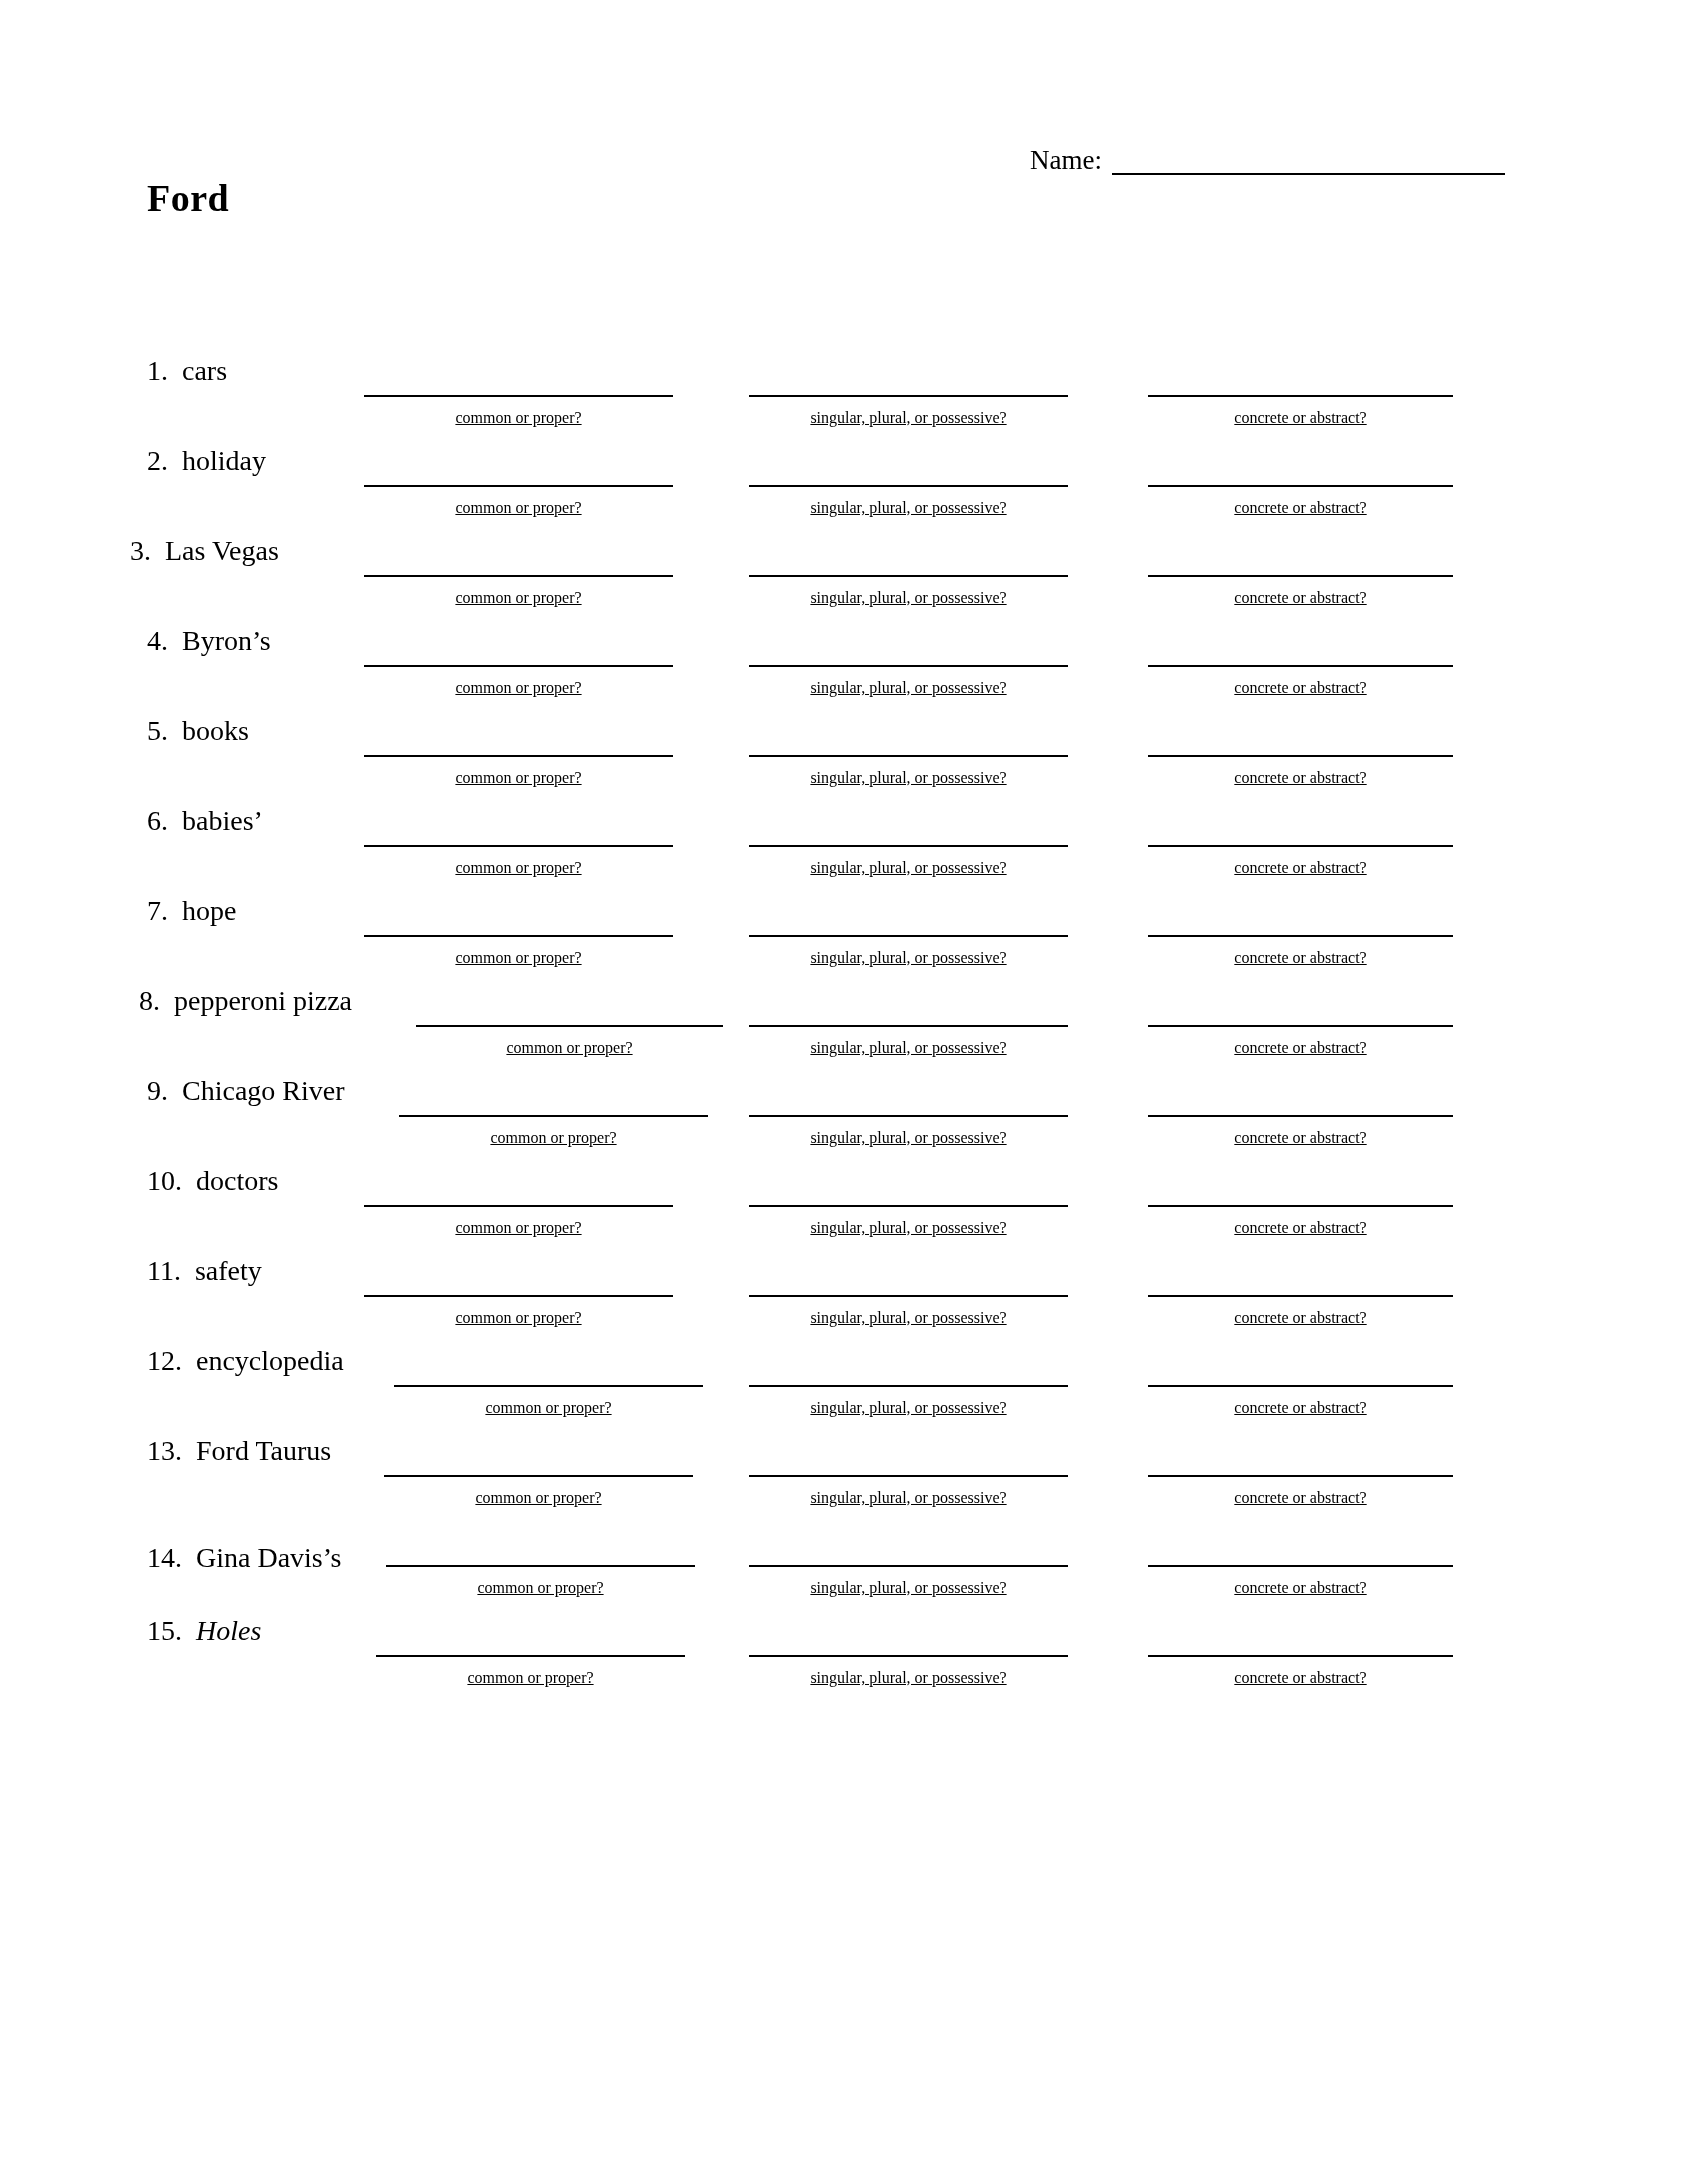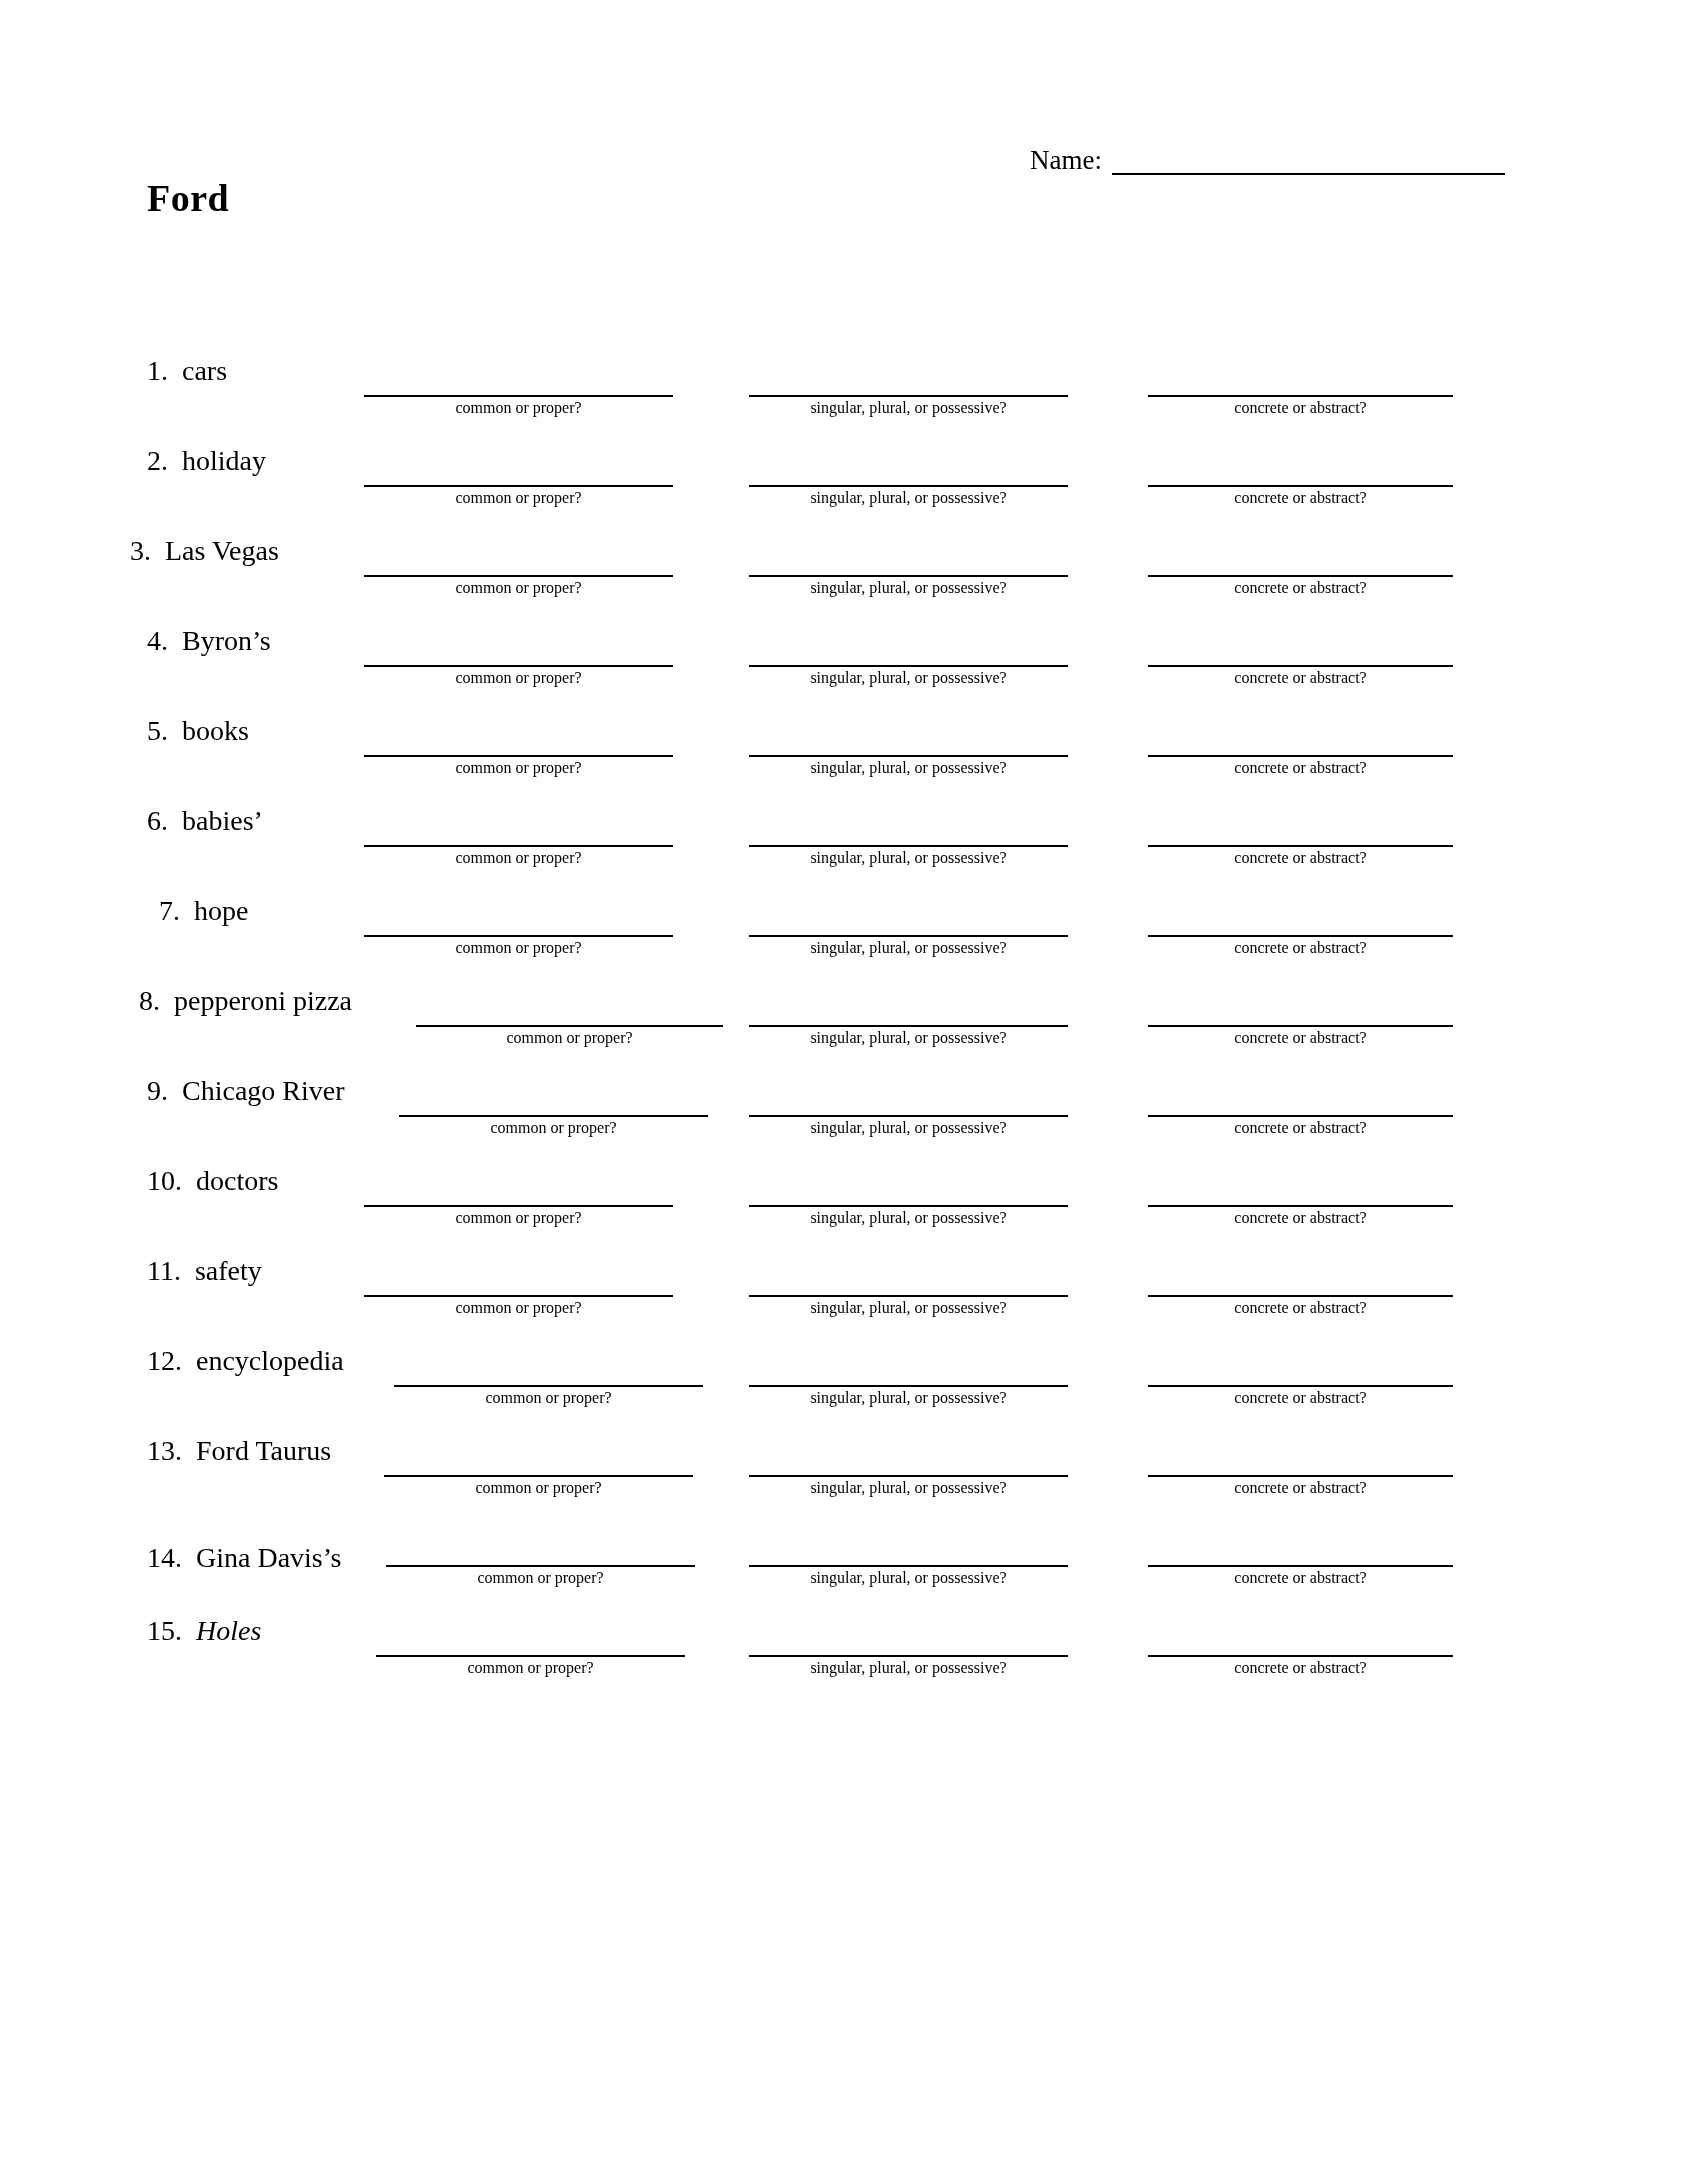--- a/index.html
+++ b/index.html
@@ -96,21 +96,22 @@
   .blank .rule {
     border-bottom: 2px solid #000;
     height: 22px;
     width: 100%;
   }
   .blank .caption {
     font-size: 16px;
     line-height: 20px;
     text-align: center;
     white-space: nowrap;
-    padding-top: 1px;
+    padding-top: 11px;
+    text-decoration: underline;
   }
 
   
   .col2 { left: 749px;  width: 319px; }
   .col3 { left: 1148px; width: 305px; }
 </style>
 </head>
 <body>
 
 <div class="page">
@@ -208,21 +209,21 @@
         <div class="blank col2">
           <div class="rule"></div>
           <div class="caption">singular, plural, or possessive?</div>
         </div>
         <div class="blank col3">
           <div class="rule"></div>
           <div class="caption">concrete or abstract?</div>
         </div>
       </div>
       <div class="item">
-        <div class="item-label" style="left: 147px; margin-left: 12px;"><span class="num">7.</span><span>&nbsp;&nbsp;</span><span class="noun">hope</span></div>
+        <div class="item-label" style="left: 147px;"><span class="num">7.</span><span>&nbsp;&nbsp;</span><span class="noun">hope</span></div>
         <div class="blank " style="left: 364px; width: 309px;">
           <div class="rule"></div>
           <div class="caption">common or proper?</div>
         </div>
         <div class="blank col2">
           <div class="rule"></div>
           <div class="caption">singular, plural, or possessive?</div>
         </div>
         <div class="blank col3">
           <div class="rule"></div>

